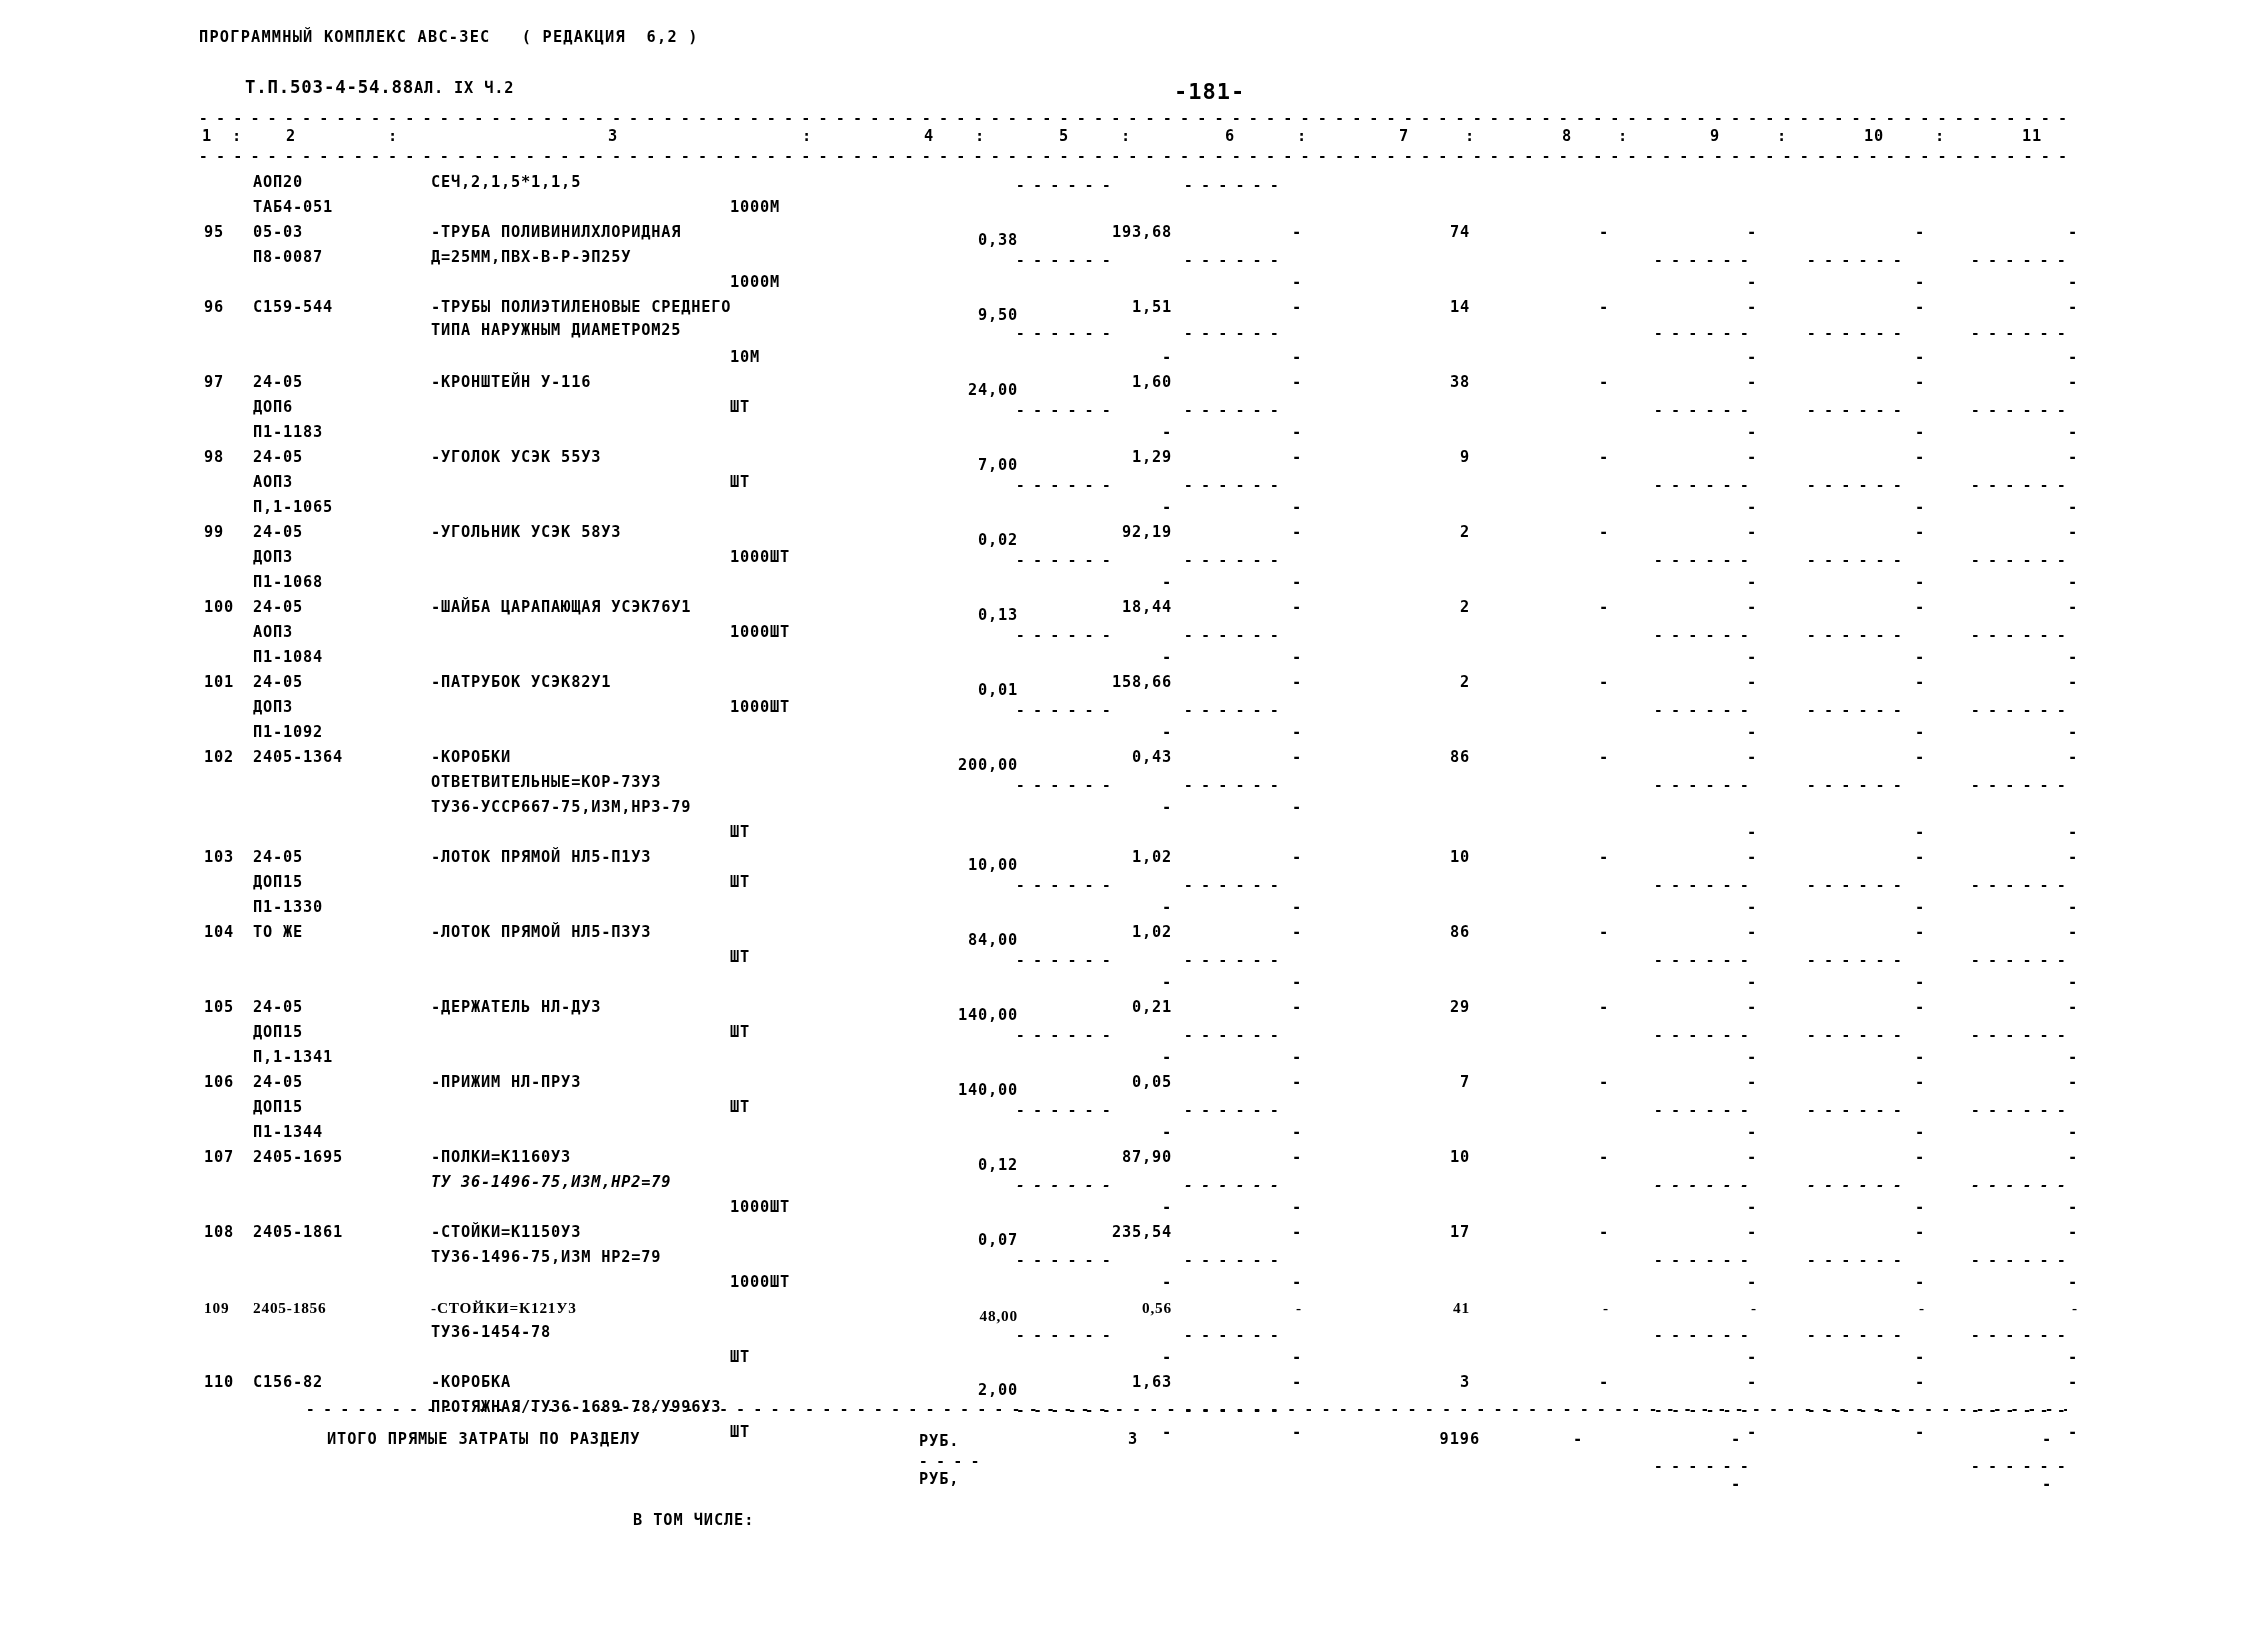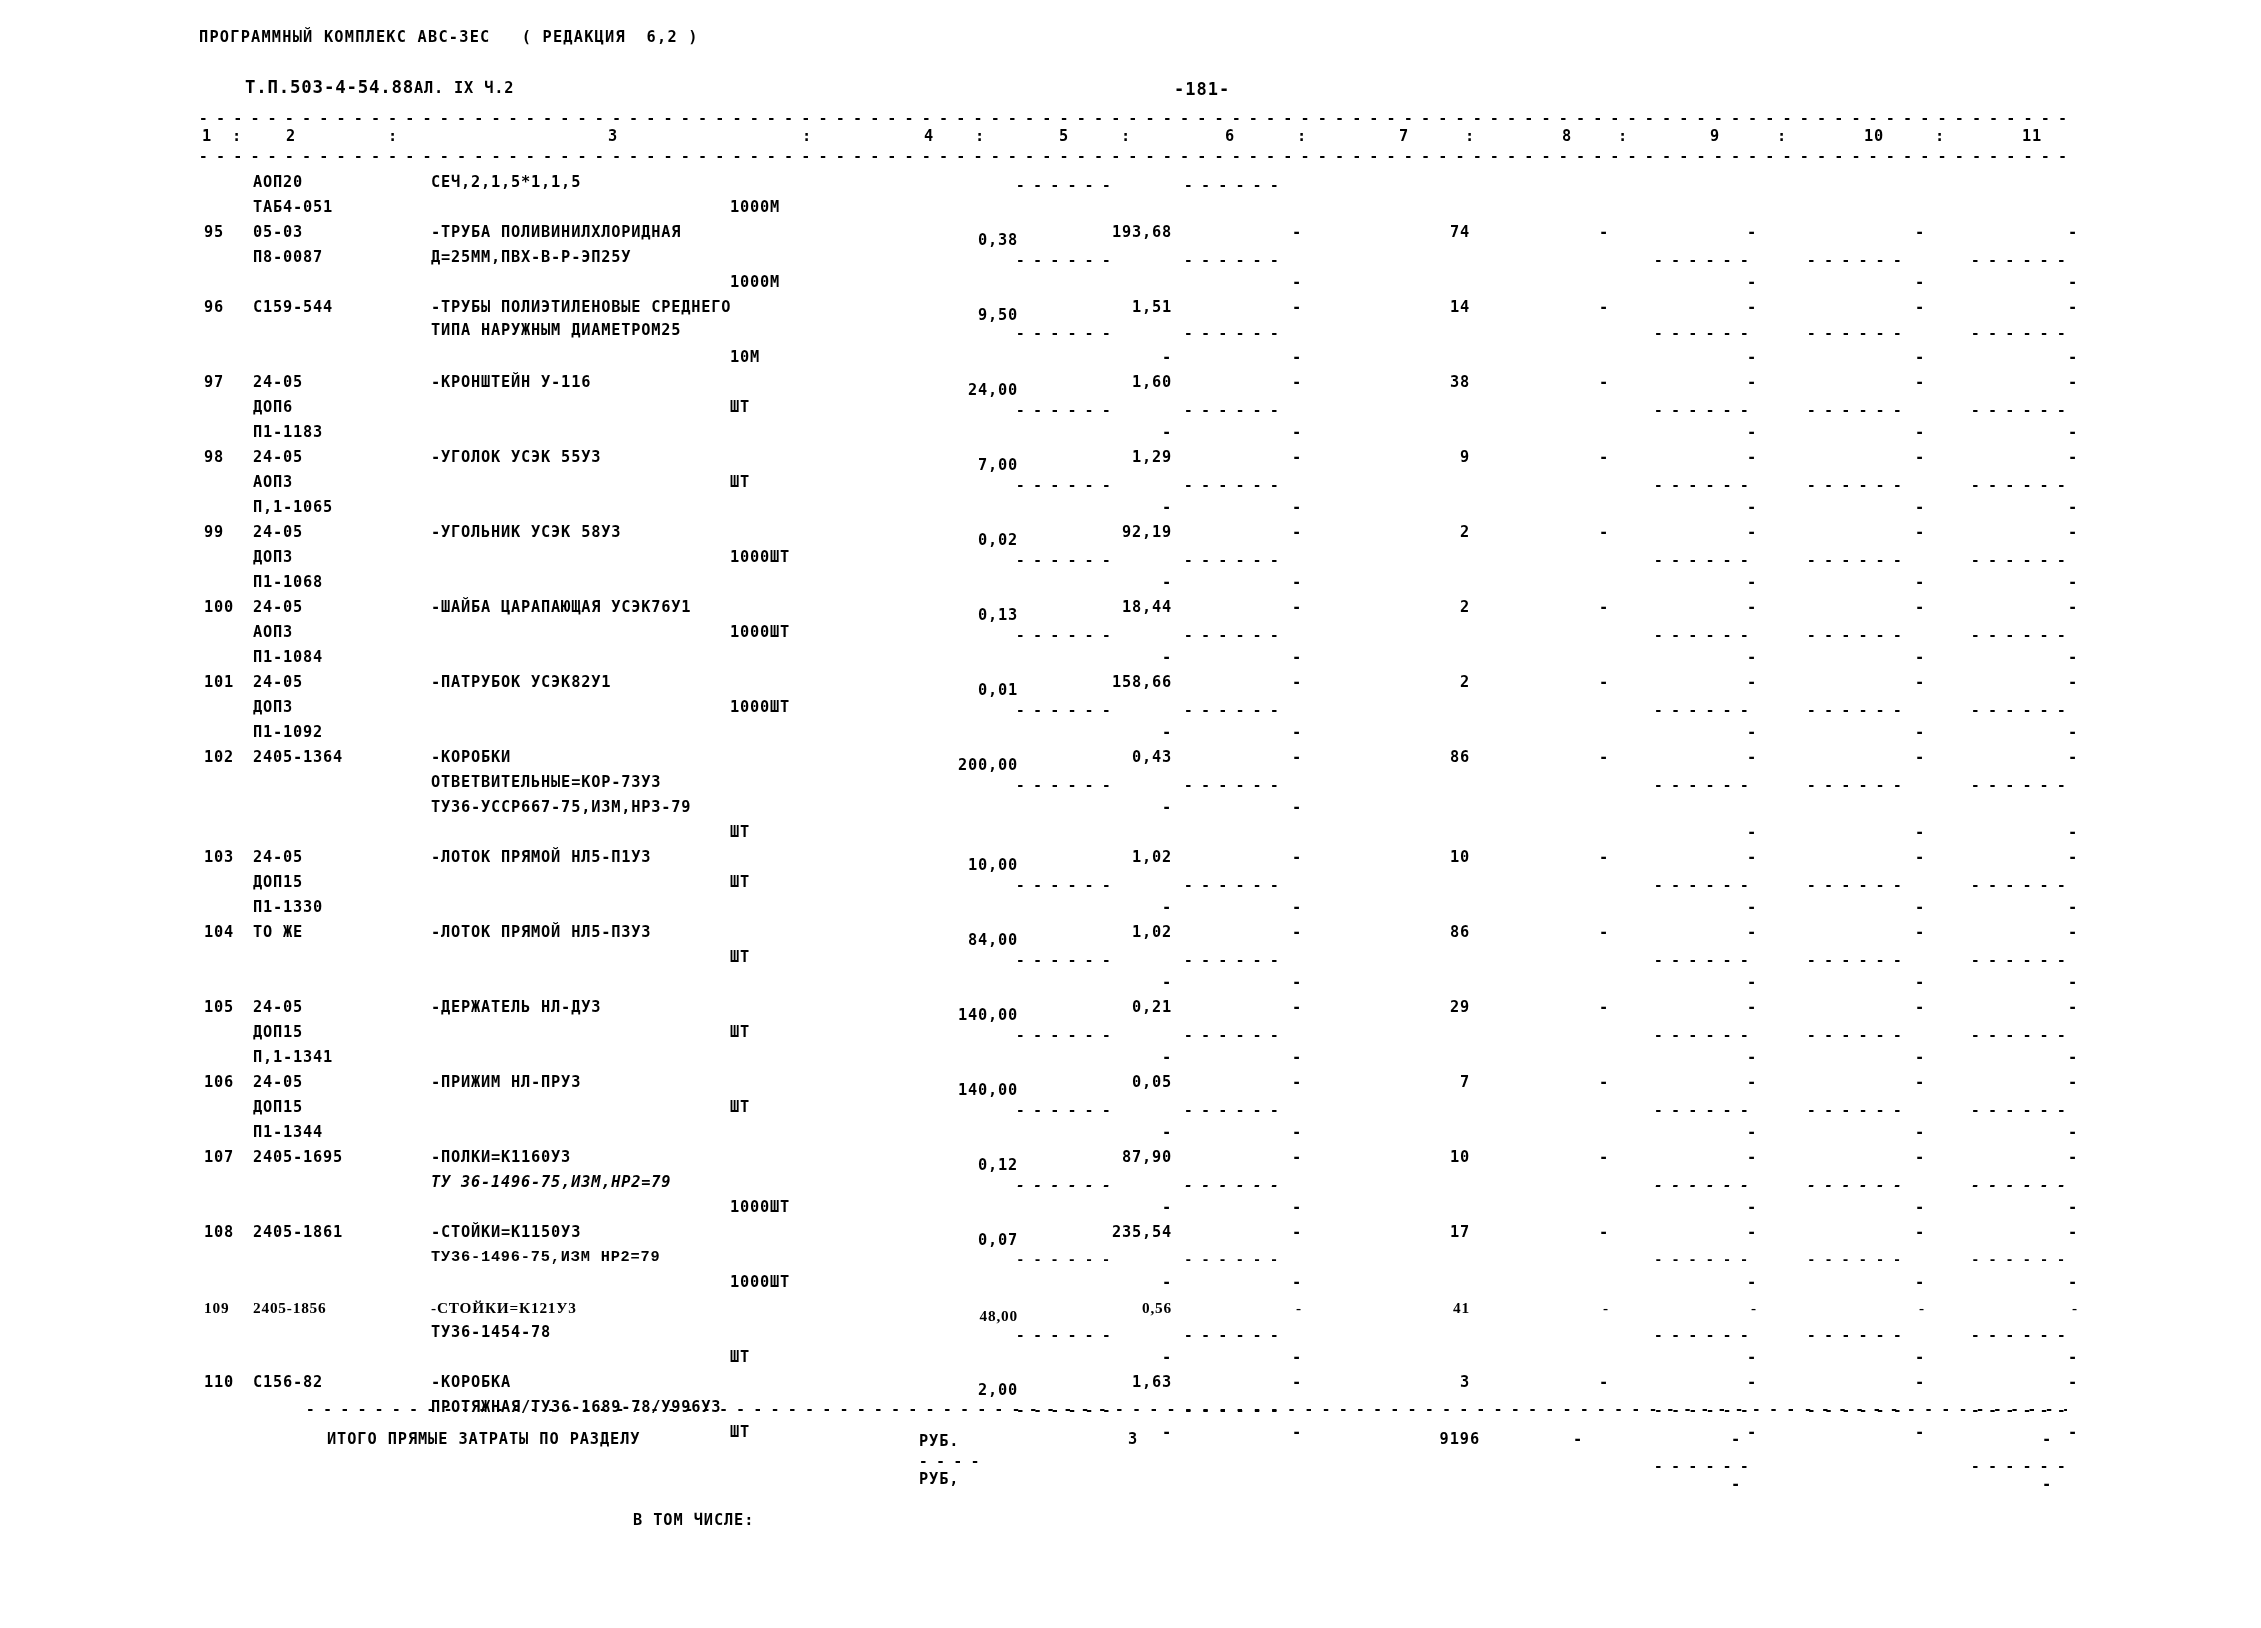--- a/index.html
+++ b/index.html
@@ -44,21 +44,21 @@
     font-weight: bold;
     letter-spacing: 0.8px;
   }
   .hdr-tp .small {
     font-size: 15.3px;
   }
   .hdr-page {
     position: absolute;
     left: 1174px;
     top: 79px;
-    font-size: 17px;
+    font-size: 22px;
     font-weight: bold;
     letter-spacing: 1px;
   }
   
   .rule {
     position: absolute;
     font-size: 14.3px;
     font-weight: bold;
     letter-spacing: 0px;
     white-space: pre;
@@ -538,21 +538,21 @@
         <div class="cell c-desc">-СТОЙКИ=К1150У3</div>
         <div class="cell c-q">0,07</div>
         <div class="cell c-p">235,54</div>
         <div class="cell c-6">-</div>
         <div class="cell c-7">17</div>
         <div class="cell c-8">-</div>
         <div class="cell c-9">-</div>
         <div class="cell c-10">-</div>
         <div class="cell c-11">-</div>
       </div>
-      <div class="row" style="top: 1249px; font-family: Liberation Mono, monospace;">
+      <div class="row" style="top: 1249px;">
         <div class="cell c-desc">ТУ36-1496-75,ИЗМ НР2=79</div>
         <div class="dash-seg" style="left: 1016px; top: 3.1px;">- - - - - -</div>
         <div class="dash-seg" style="left: 1184px; top: 3.1px;">- - - - - -</div>
         <div class="dash-seg" style="left: 1654px; top: 3.1px;">- - - - - -</div>
         <div class="dash-seg" style="left: 1807px; top: 3.1px;">- - - - - -</div>
         <div class="dash-seg" style="left: 1971px; top: 3.1px;">- - - - - -</div>
       </div>
       <div class="row" style="top: 1274px;">
         <div class="cell c-unit">1000ШТ</div>
         <div class="cell c-p">-</div>

